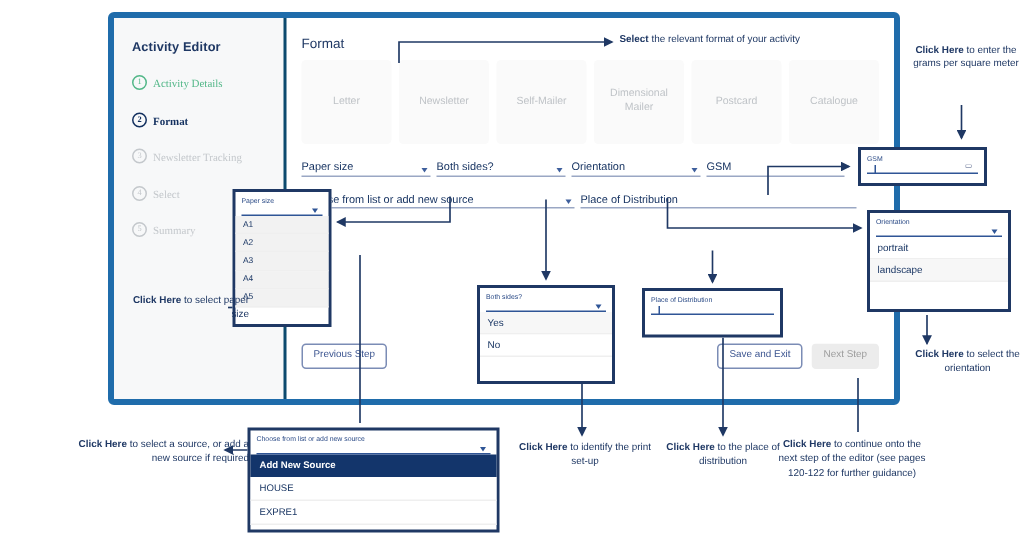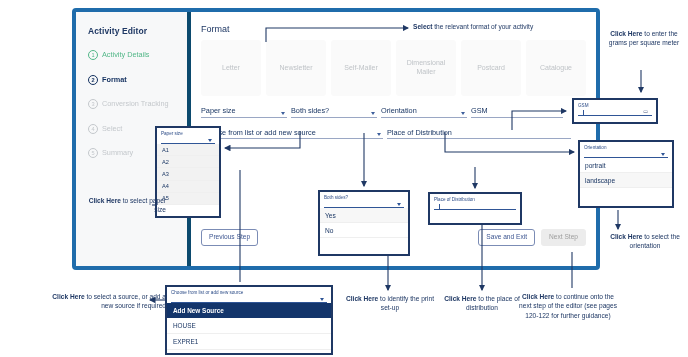--- a/index.html
+++ b/index.html
@@ -11,25 +11,25 @@
     overflow: hidden;
     color:#1f3864;
   }
   
   #app-frame{
     position:absolute; left:72px; top:8px; width:528px; height:262px;
     border:4px solid #1f6cab; border-radius:4px; background:#ffffff;
   }
   #app-inner{ position:absolute; inset:0; display:flex; }
   #sidebar{
-    width:120px; background:#f7f8f9; border-right:4px solid #0c4a6e;
+    width:120px; background:#f7f8f9; border-right:2px solid #0c4a6e;
     padding:14px 10px 0 12px;
   }
   #sidebar-title{ font-size:8.5px; font-weight:bold; color:#1f3864; letter-spacing:.1px; margin-bottom:14px;}
-  .step{ display:flex; align-items:flex-start; gap:4px; margin-bottom:14.5px; }
+  .step{ display:flex; align-items:flex-end; gap:4px; margin-bottom:14.5px;font-family:Liberation Serif, serif; }
   .step-num{
     width:10px;height:10px;border-radius:50%;border:1px solid currentColor;
     font-size:5.6px; display:flex;align-items:center;justify-content:center;
     flex:0 0 auto;
   }
   .step-label{ font-size:7.3px; }
   .step.done{ color:#52b788; }
   .step.active{ color:#13305f; font-weight:bold; }
   .step.muted{ color:#c4c8cc; }
 
@@ -135,21 +135,21 @@
       <div class="step done">
         <span class="step-num">1</span>
         <span class="step-label">Activity Details</span>
       </div>
       <div class="step active">
         <span class="step-num">2</span>
         <span class="step-label">Format</span>
       </div>
       <div class="step muted">
         <span class="step-num">3</span>
-        <span class="step-label">Conversion Tracking</span>
+        <span class="step-label">Newsletter Tracking</span>
       </div>
       <div class="step muted">
         <span class="step-num">4</span>
         <span class="step-label">Select</span>
       </div>
       <div class="step muted">
         <span class="step-num">5</span>
         <span class="step-label">Summary</span>
       </div>
     </div>

